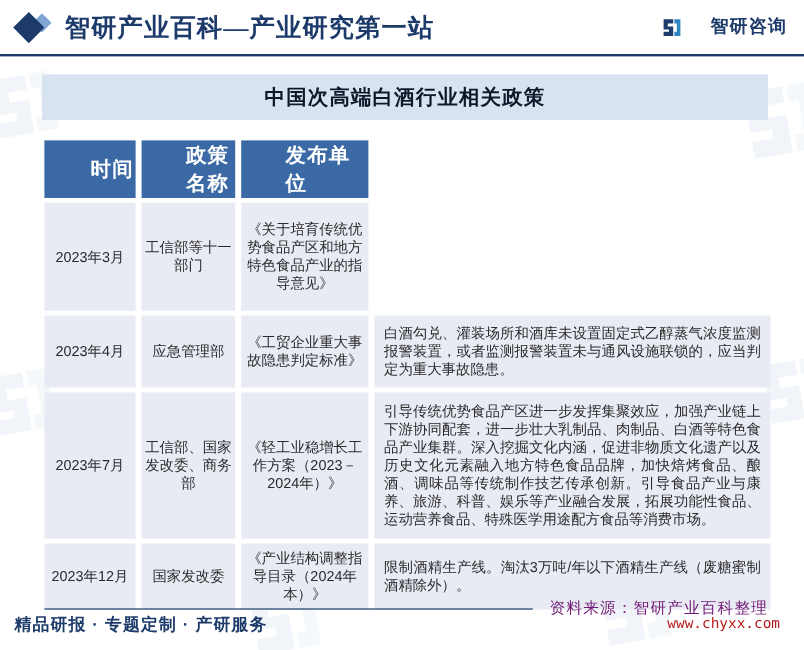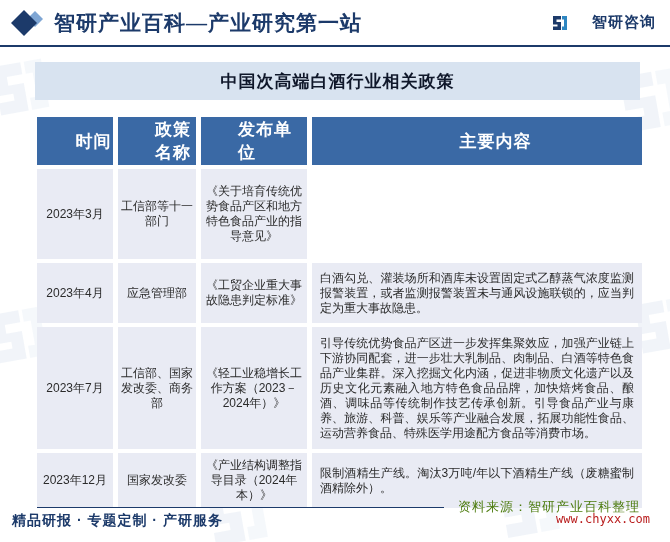--- a/index.html
+++ b/index.html
@@ -59,21 +59,21 @@
   .r1 .cell{min-height:90px;box-sizing:border-box;}
   .r2 .cell{min-height:60px;box-sizing:border-box;}
   .r3 .cell{min-height:122px;box-sizing:border-box;}
   .r4 .cell{min-height:55px;box-sizing:border-box;}
   
   .source-row{
     position:absolute;left:37px;top:498px;width:603px;
     display:flex;align-items:center;z-index:2;
   }
   .source-line{flex:1;height:1px;background:#1c3a6a;margin-right:14px;}
-  .source-text{font-size:13px;color:#4d7c0f;letter-spacing:1px;}
+  .source-text{font-size:13px;color:#701a75;letter-spacing:1px;}
   .footer-bottom{
     position:absolute;left:12px;top:512px;width:646px;
     display:flex;justify-content:space-between;align-items:flex-start;z-index:2;
   }
   .footer-left{font-size:14px;font-weight:bold;color:#1c3a6a;letter-spacing:1px;}
   .footer-site{
     font-family:"DejaVu Sans Mono","Liberation Mono",monospace;
     font-size:12px;color:#b91c1c;margin-right:8px;
   }
 </style>
@@ -125,21 +125,20 @@
 
 <div class="title-bar">
   <span class="title-text">中国次高端白酒行业相关政策</span>
 </div>
 
 <div class="policy-table">
   <div class="trow" id="thead-row">
       <div class="hcell">时间</div>
       <div class="hcell">政策名称</div>
       <div class="hcell">发布单位</div>
-      <div class="hcell">主要内容</div>
     </div>
   <div id="tbody">
       <div class="trow r1">
         <div class="cell cell-center">
           <span>2023年3月</span>
         </div>
         <div class="cell cell-center">
           <span>工信部等十一部门</span>
         </div>
         <div class="cell cell-center">

